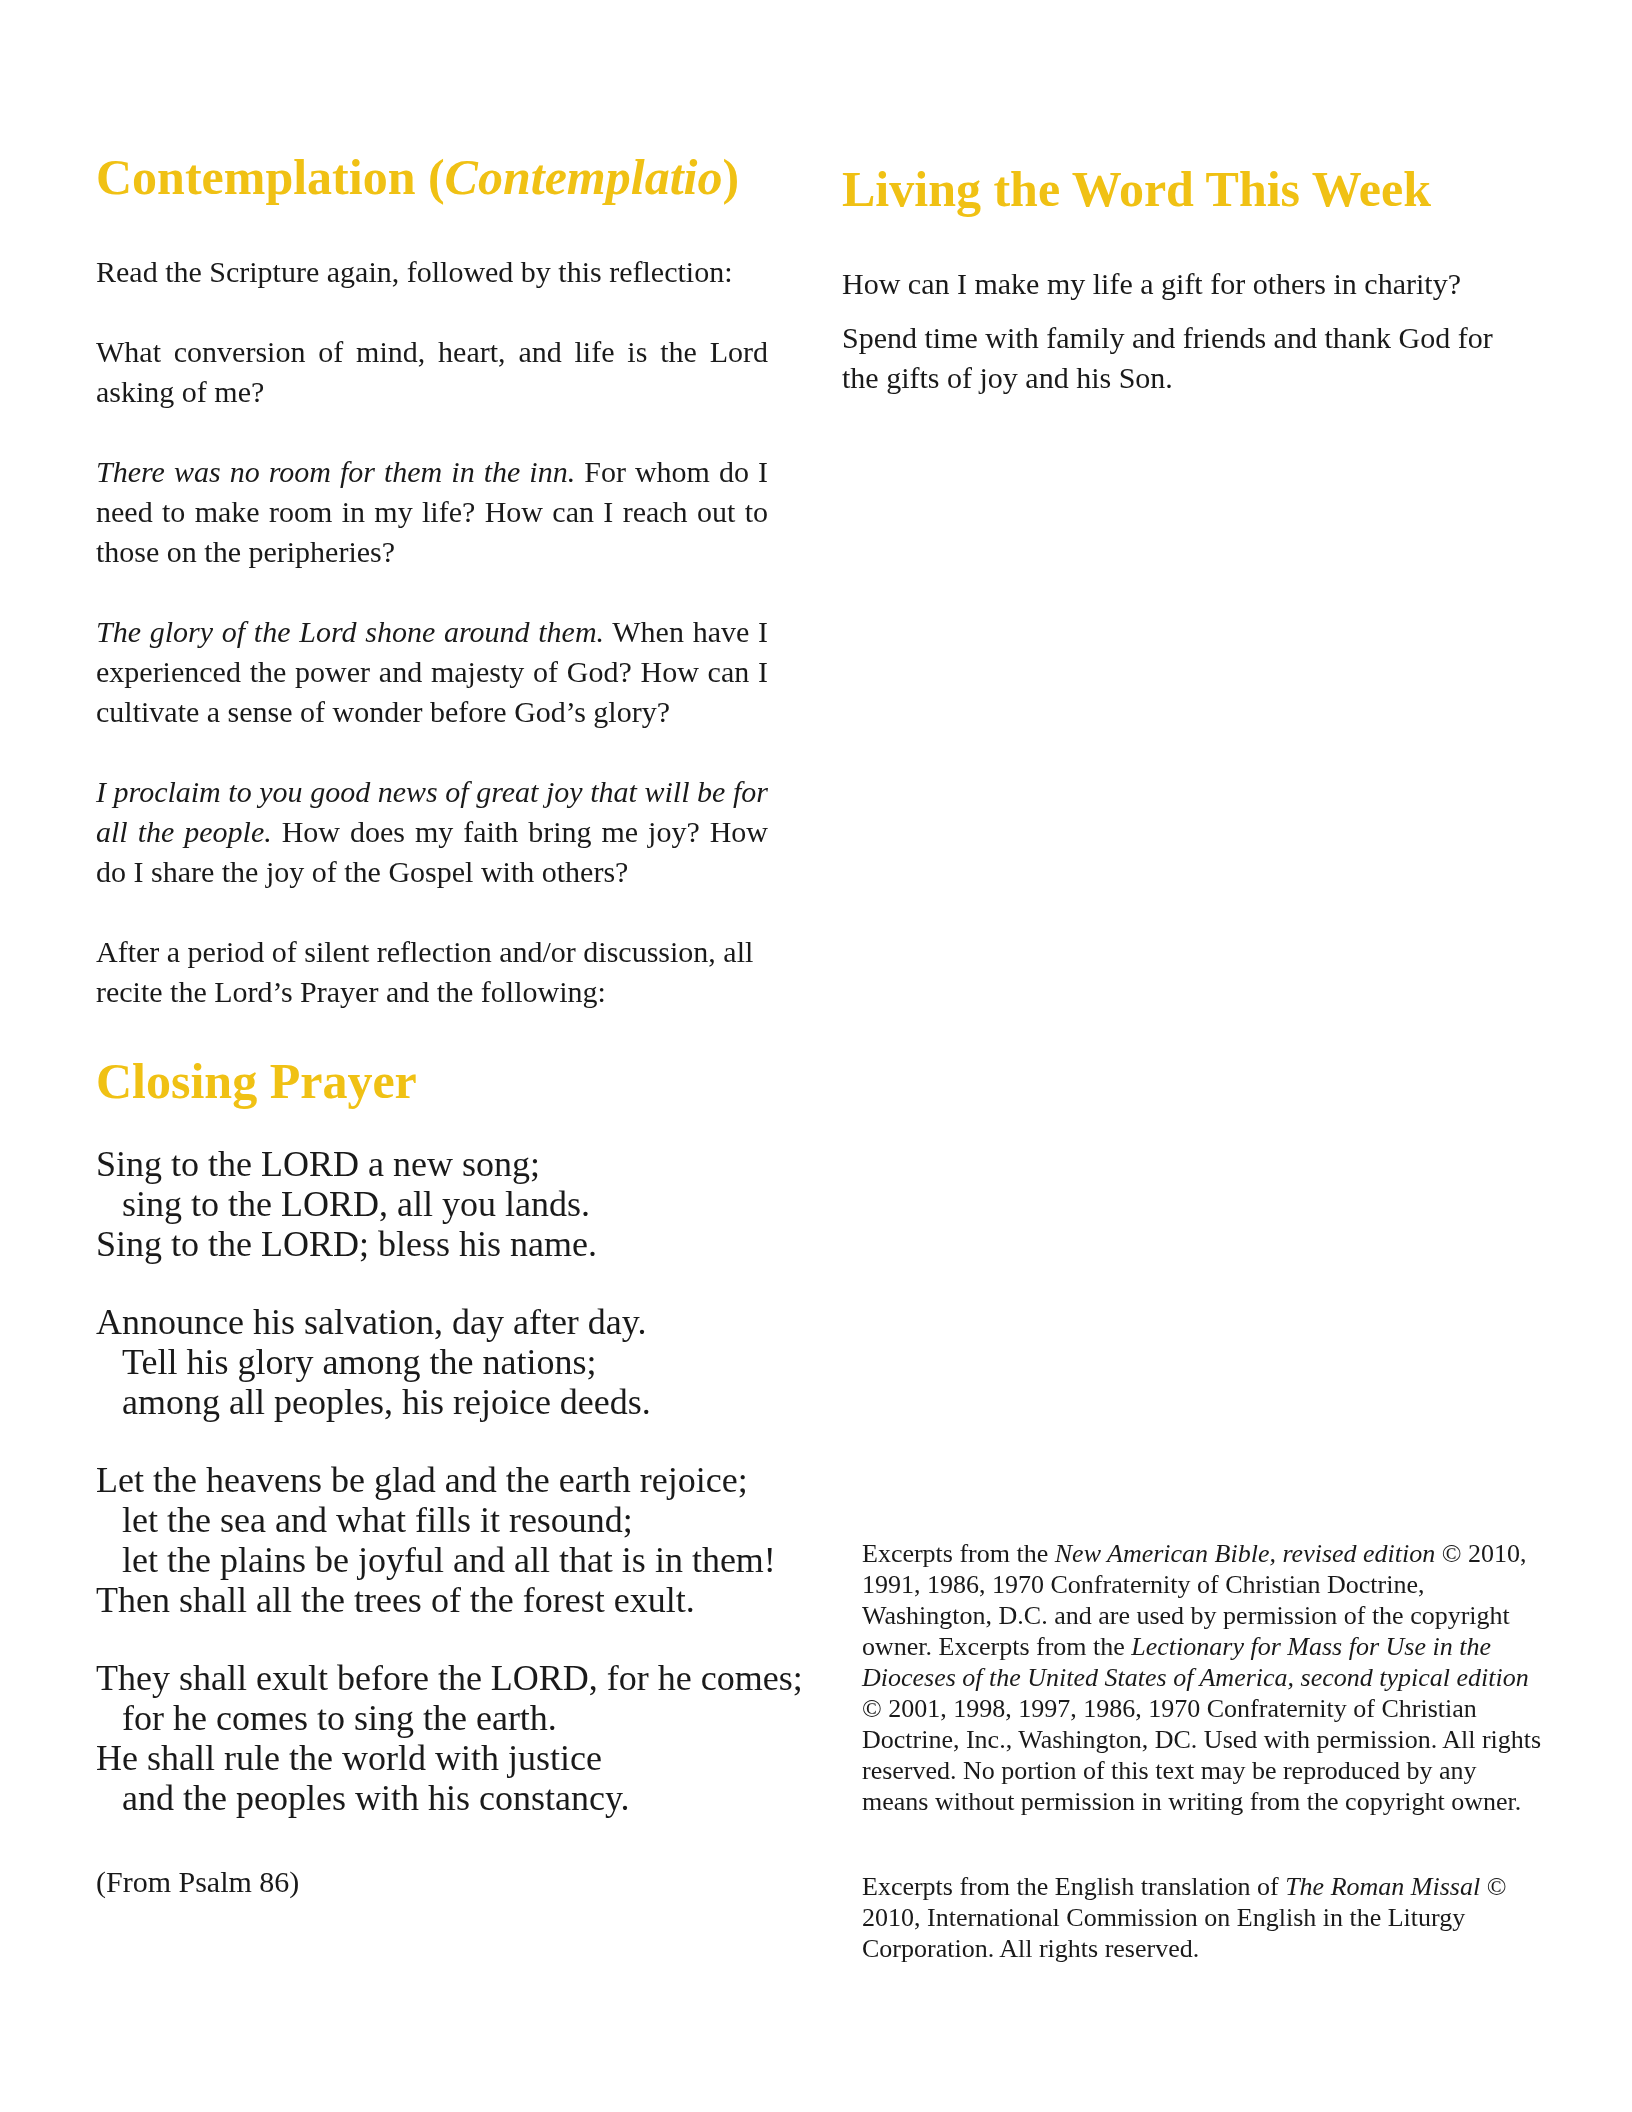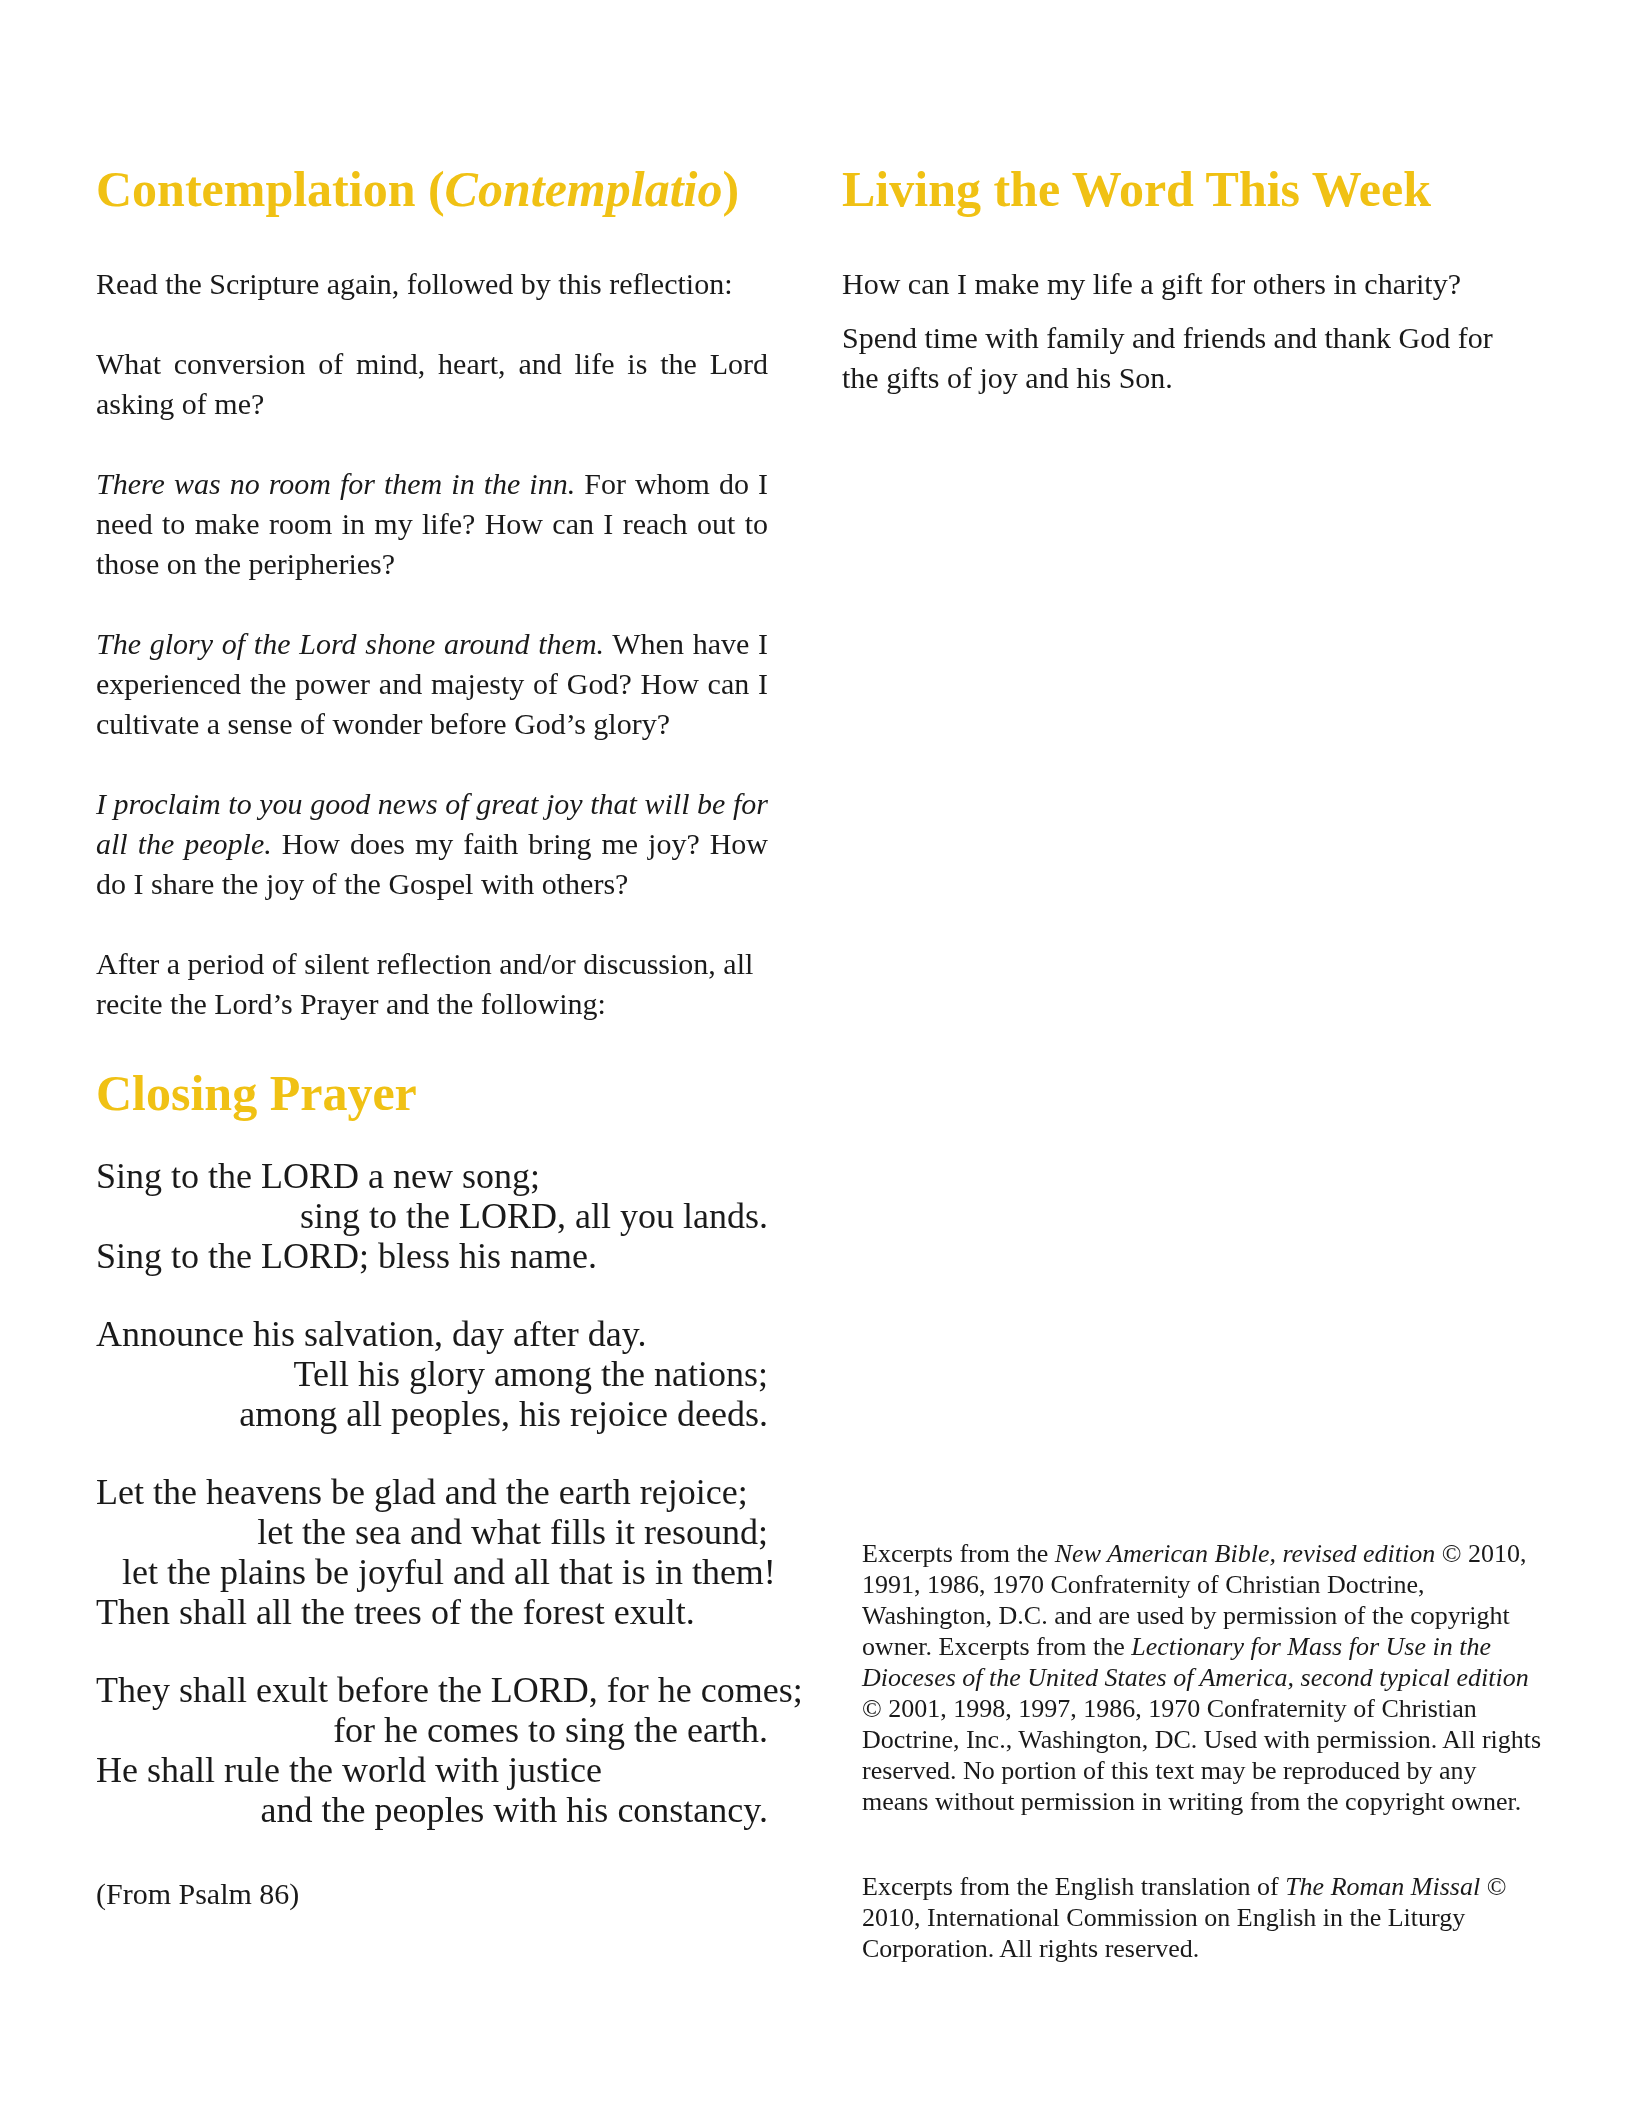--- a/index.html
+++ b/index.html
@@ -16,21 +16,21 @@
   .page {
     position: relative;
     width: 1632px;
     height: 2112px;
     background: var(--paper);
     overflow: hidden;
   }
   .col-left {
     position: absolute;
     left: 96px;
-    top: 160px;
+    top: 148px;
     width: 672px;
   }
   .col-right {
     position: absolute;
     left: 842px;
     top: 160px;
     width: 680px;
   }
   .copyright-block {
     position: absolute;
@@ -55,21 +55,21 @@
   }
   .para.instruction { }
   .para.justified { text-align: justify; }
   .lead-it { font-style: italic; }
   .stanza {
     font-size: 36px;
     line-height: 40px;
     margin: 0 0 38px 0;
   }
   .verse-line { white-space: nowrap; }
-  .verse-line.indent { padding-left: 26px; text-align: right; }
+  .verse-line.indent { padding-left: 26px; }
   .attribution {
     font-size: 30px;
     line-height: 40px;
     margin-top: 44px;
   }
   .copyright-para {
     font-size: 26px;
     line-height: 31px;
     margin: 0;
   }

